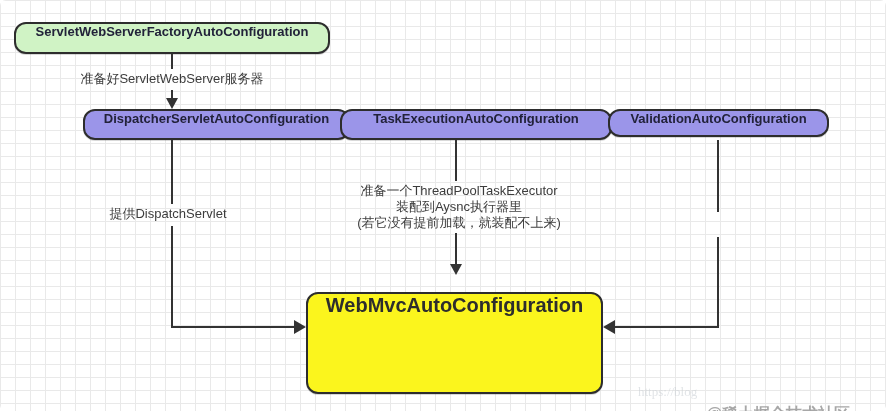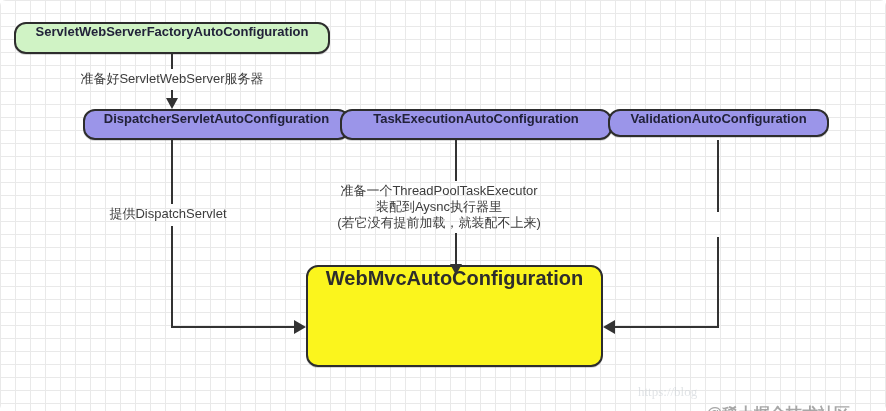--- a/index.html
+++ b/index.html
@@ -27,21 +27,21 @@
     font-size: 13px;
     color: #22223a;
     white-space: nowrap;
     box-shadow: 0 1px 0 rgba(0,0,0,0.15);
   }
   .node-green   { background: #d0f3c5; left: 14px;  top: 22px;  width: 316px; height: 32px; }
   .node-purple1 { background: #9b95e9; left: 39px;  top: 109px; width: 267px; height: 31px; margin-left: 44px; }
   .node-purple2 { background: #9b95e9; left: 340px; top: 109px; width: 272px; height: 31px; }
   .node-purple3 { background: #9b95e9; left: 608px; top: 109px; width: 221px; height: 28px; }
   .node-yellow  {
-    background: #fbf51d; left: 306px; top: 265px; width: 297px; height: 102px;
+    background: #fbf51d; left: 306px; top: 292px; width: 297px; height: 102px;
     font-size: 20px; color: #2d2d2d;
   }
   .vline { position: absolute; width: 2px; background: #333333; }
   .hline { position: absolute; height: 2px; background: #333333; }
   .arrow-down {
     position: absolute; width: 0; height: 0;
     border-left: 6px solid transparent; border-right: 6px solid transparent;
     border-top: 11px solid #333333;
   }
   .arrow-right {
@@ -55,21 +55,21 @@
     border-right: 12px solid #333333;
   }
   .edge-label {
     position: absolute;
     font-size: 13px; color: #3c3c3c;
     text-align: center; white-space: nowrap;
     line-height: 16px;
   }
   .lbl-prepare-server   { left: 40px;  top: 71px;  width: 264px; }
   .lbl-dispatch-servlet { left: 48px;  top: 206px; width: 240px; }
-  .lbl-task-executor    { left: 299px; top: 183px; width: 280px; }
+  .lbl-task-executor    { left: 319px; top: 183px; width: 280px; }
   .lbl-validator        { left: 605px; top: 215px; width: 260px; }
   .watermark {
     position: absolute; right: 36px; top: 372px;
     font-size: 16px; font-weight: bold;
     color: rgba(145,145,145,0.8);
     white-space: nowrap;
     margin-top: 32px;
   }
   .watermark-url {
     position: absolute; left: 638px; top: 384px;

